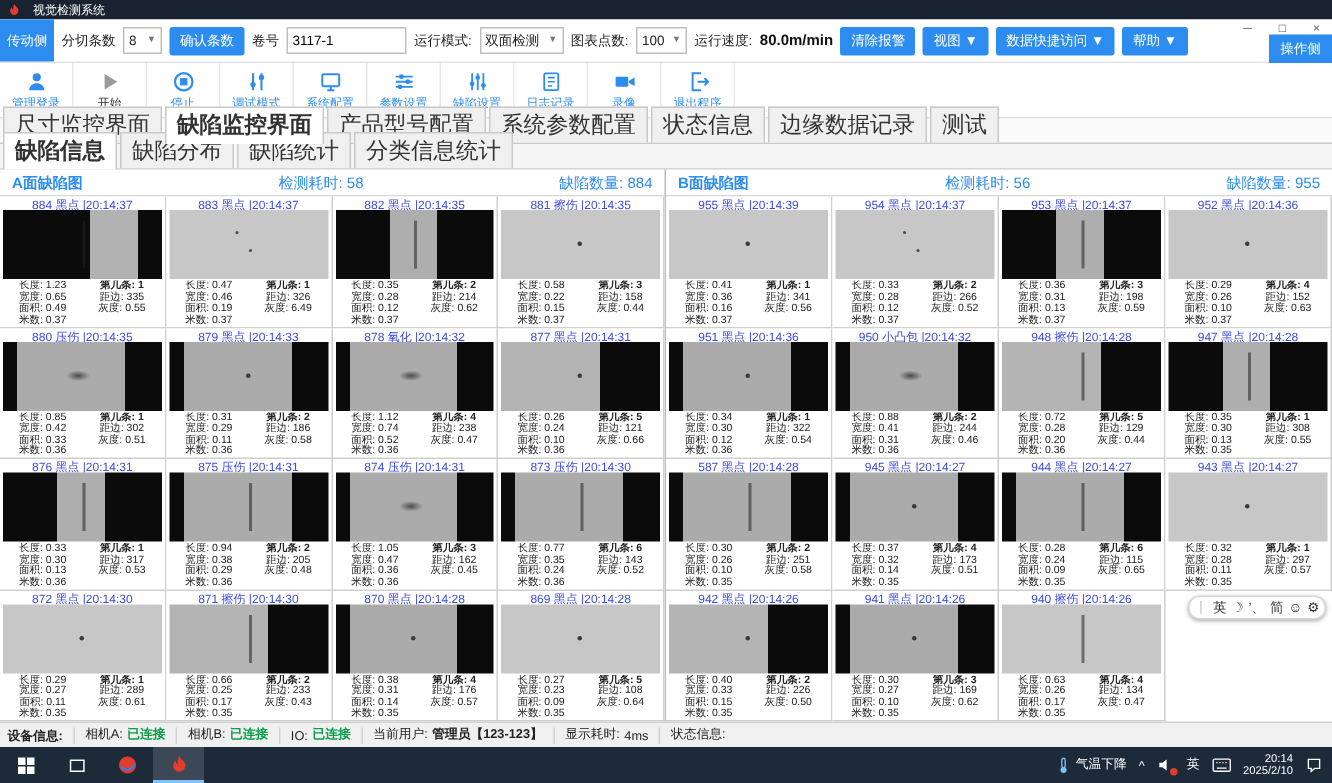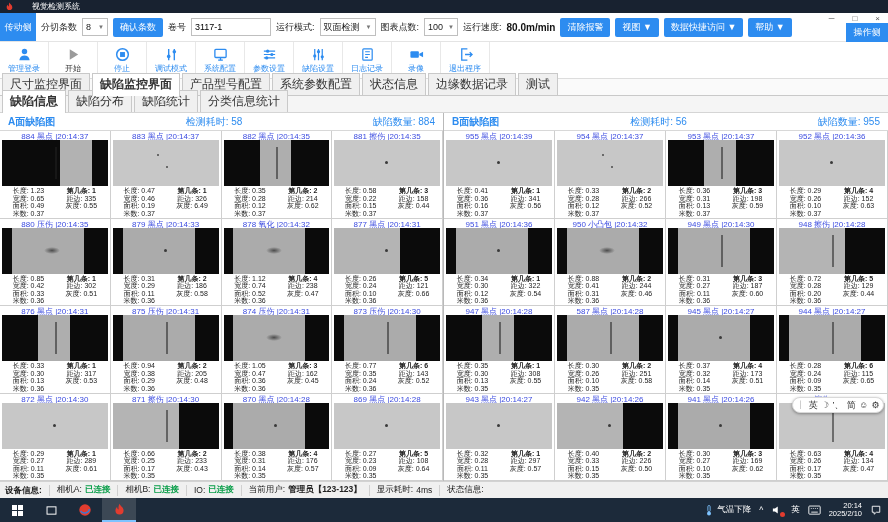--- a/index.html
+++ b/index.html
@@ -1,21 +1,21 @@
 <!DOCTYPE html>
 <html lang="zh"><head>
 <meta charset="utf-8">
 <style>
   * { box-sizing:border-box; margin:0; padding:0; }
   html,body { width:888px; height:522px; overflow:hidden; }
   body { font-family:"Liberation Sans", sans-serif; background:#fff; }
   .app { width:888px; height:522px; display:flex; flex-direction:column; position:relative; }
 
   
-  .titlebar { height:13px; background:#182230; color:#fff; display:flex; align-items:center; gap:18px; padding:0 5px; font-size:8px; flex:0 0 auto; }
+  .titlebar { height:13px; background:#182230; color:#fff; display:flex; align-items:center; gap:8px; padding:0 5px; font-size:8px; flex:0 0 auto; }
   .flame { width:9px; height:9px; display:inline-block; }
 
   
   .toolbar1 { height:29px; background:#fff; border-bottom:1px solid #e4e4e4; display:flex; align-items:center; gap:5px; position:relative; font-size:9px; color:#222; flex:0 0 auto; padding-right:96px; }
   .sideL { background:#2d8cf0; color:#fff; width:36px; height:100%; display:flex; align-items:center; justify-content:center; flex:0 0 auto; }
   .lbl { flex:0 0 auto; white-space:nowrap; }
   .combo { border:1px solid #bfbfbf; background:#fff; height:18px; display:flex; align-items:center; justify-content:space-between; padding:0 3px; flex:0 0 auto; }
   .combo .car { color:#777; font-size:6px; margin-left:3px; }
   .tinput { border:1px solid #bfbfbf; background:#fff; height:18px; width:80px; font-size:9px; padding:0 3px; flex:0 0 auto; font-family:"Liberation Sans",sans-serif; }
   .bluebtn { background:#2d8cf0; color:#fff; border:none; border-radius:2px; height:19px; padding:4px 7px; font-size:9px; display:flex; align-items:center; flex:0 0 auto; white-space:nowrap; font-family:"Liberation Sans",sans-serif; }
@@ -26,21 +26,21 @@
 
   
   .toolbar2 { height:37px; border-bottom:1px solid #ddd; display:flex; align-items:stretch; flex:0 0 auto; background:#fff; }
   .action { width:49px; display:flex; flex-direction:column; align-items:center; justify-content:center; gap:1px; color:#2d8cf0; font-size:8px; border-right:1px solid #e8e8e8; cursor:pointer; }
   .action svg { width:15px; height:15px; }
   .action.gray { color:#9b9b9b; }
   .action.gray .alabel { color:#333; }
 
   
   .tabs { height:17px; background:#fafafa; display:flex; align-items:flex-end; border-bottom:1px solid #c9c9c9; padding-left:2px; flex:0 0 auto; }
-  .tab { font-size:12px; color:#333; background:#f0f0f0; border:1px solid #c9c9c9; border-bottom:none; padding:2px 7px 2px; margin-right:2px; white-space:nowrap; }
+  .tab { font-size:15px; color:#333; background:#f0f0f0; border:1px solid #c9c9c9; border-bottom:none; padding:2px 7px 2px; margin-right:2px; white-space:nowrap; }
   .tab.active { background:#fff; font-weight:bold; position:relative; top:1px; padding-bottom:3px; }
   .subtabs { height:17px; background:#f5f5f5; display:flex; align-items:flex-end; border-bottom:1px solid #d5d5d5; padding-left:2px; flex:0 0 auto; }
 
   
   .content { flex:1 1 auto; display:flex; min-height:0; }
   .panel { width:444px; display:flex; flex-direction:column; border-right:1px solid #b9b9b9; min-height:0; }
   .panel:last-child { border-right:none; }
   .panel-head { height:18px; flex:0 0 auto; display:flex; align-items:center; justify-content:space-between; padding:0 8px; border-bottom:1px solid #d8d8d8; font-size:10px; color:#2d8cf0; }
   .panel-title { font-weight:bold; }
   .grid { flex:1 1 auto; display:grid; grid-template-columns:repeat(4,1fr); grid-template-rows:repeat(4,1fr); min-height:0; }
@@ -652,39 +652,20 @@
               <div class="ci-col">
                 <div>长度: 0.88</div>
                 <div>宽度: 0.41</div>
                 <div>面积: 0.31</div>
                 <div>米数: 0.36</div>
               </div>
               <div class="ci-col r">
                 <div class="line1">第几条: 2</div>
                 <div>距边: 244</div>
                 <div>灰度: 0.46</div>
-              </div>
-            </div>
-          </div>
-          <div class="cell">
-            <div class="cell-head">949 黑点 |20:14:30</div>
-            <div class="cell-img img-wide">
-              <div class="mark mark-vline"></div>
-            </div>
-            <div class="cell-info">
-              <div class="ci-col">
-                <div>长度: 0.31</div>
-                <div>宽度: 0.27</div>
-                <div>面积: 0.11</div>
-                <div>米数: 0.36</div>
-              </div>
-              <div class="ci-col r">
-                <div class="line1">第几条: 3</div>
-                <div>距边: 187</div>
-                <div>灰度: 0.60</div>
               </div>
             </div>
           </div>
           <div class="cell">
             <div class="cell-head">948 擦伤 |20:14:28</div>
             <div class="cell-img img-rightblack">
               <div class="mark mark-vline"></div>
             </div>
             <div class="cell-info">
               <div class="ci-col">

